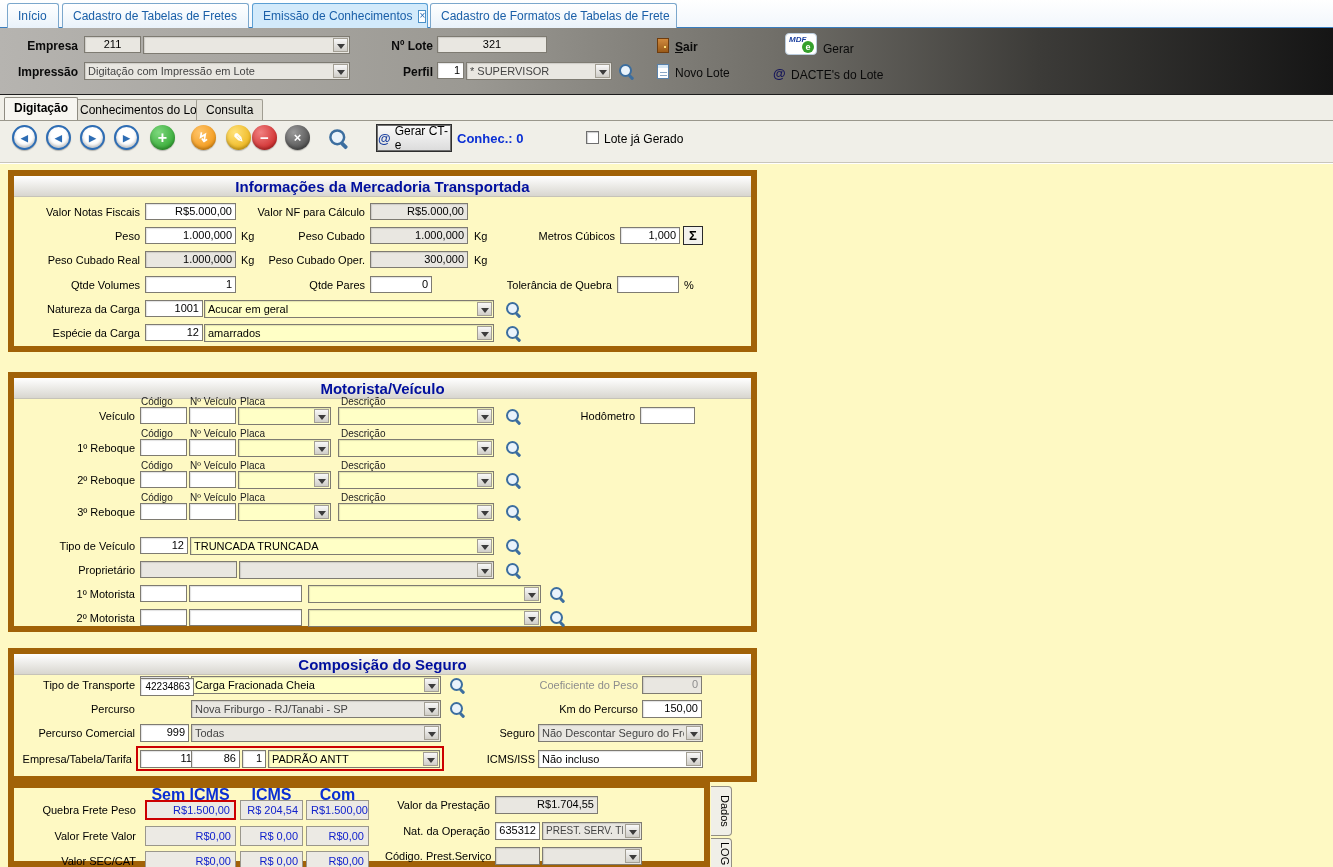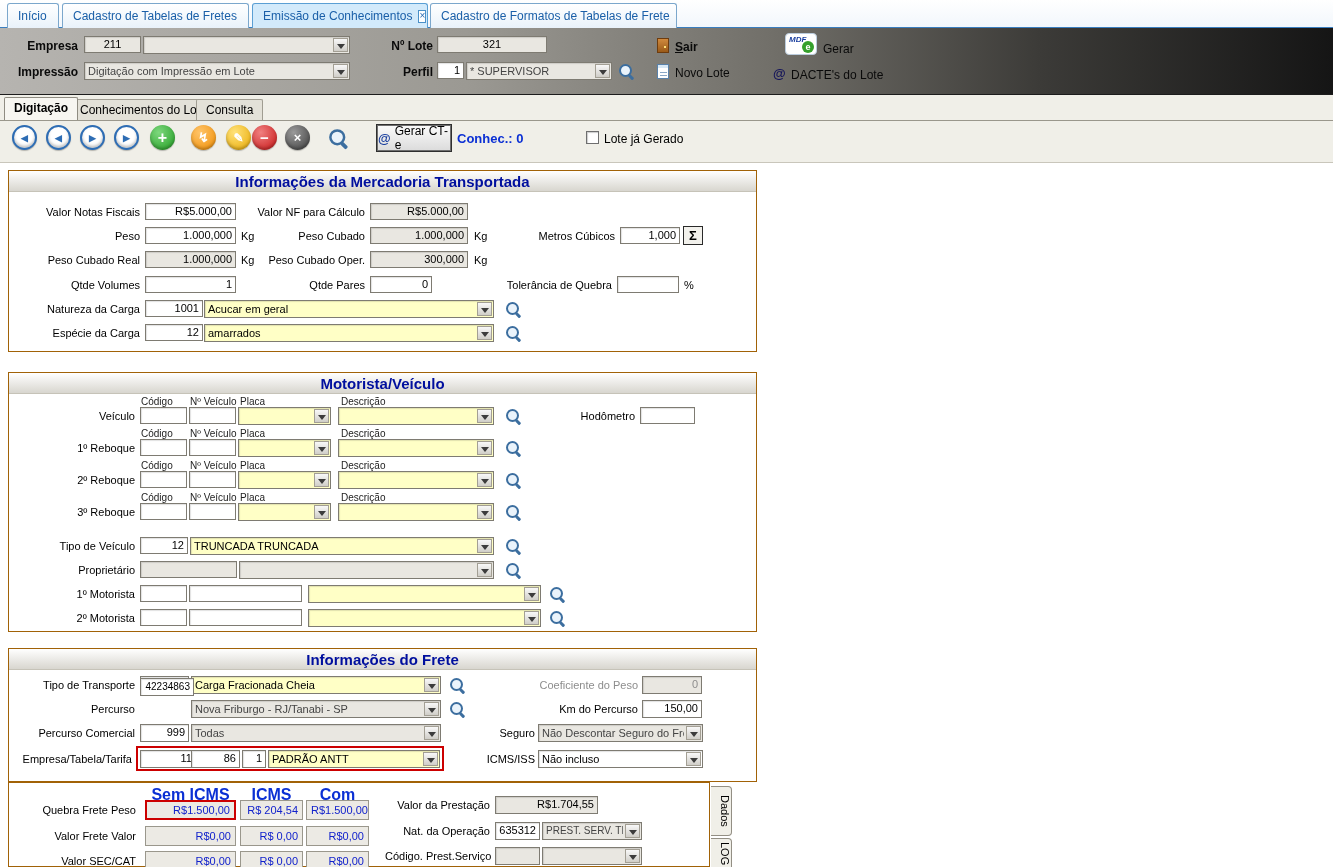--- a/index.html
+++ b/index.html
@@ -1,17 +1,17 @@
 <!DOCTYPE html>
 <html><head>
 <meta charset="utf-8">
 <style>
   * { margin:0; padding:0; box-sizing:border-box; }
   body { font-family:"Liberation Sans", sans-serif; background:#777; }
-  #page { position:relative; width:1333px; height:867px; background:#ffffff; overflow:hidden; font-size:11px; color:#000; }
+  #page { position:relative; width:1333px; height:867px; background:#fef9c3; overflow:hidden; font-size:11px; color:#000; }
 
   
   .tabbar { position:absolute; left:0; top:0; width:1333px; height:28px;
             background:linear-gradient(#ffffff,#f2f7fc); border-bottom:1px solid #3a7ebf; }
   .dtab { position:absolute; top:3px; height:25px; display:flex; align-items:center; gap:6px;
           padding:0 10px; font-size:12px; color:#1a5fa8; background:linear-gradient(#ffffff,#e9f2fa);
           border:1px solid #7ba7cc; border-bottom:none; border-radius:3px 3px 0 0; white-space:nowrap; }
   .dtab.active { background:#d2eafb; border-color:#5a9fd4; }
   .tabclose { display:inline-flex; align-items:center; justify-content:center; width:13px; height:13px;
               border:1px solid #4a90c8; background:#fff; color:#2a6db5; font-size:10px; line-height:1; }
@@ -74,21 +74,21 @@
   .cbtn.dark  { background:radial-gradient(circle at 35% 30%,#9a9a9a,#3a3a3a); font-size:13px; }
   .btn-cte { position:absolute; left:377px; top:4px; width:74px; height:26px; display:flex; align-items:center;
              justify-content:center; gap:4px; font-size:12px; background:linear-gradient(#fafafa,#dcdcdc);
              border:1px solid #6f6f6f; box-shadow:0 0 0 1px #2f2f2f; }
   .at-blue { color:#1a3f9f; font-weight:bold; font-size:13px; }
   .conhec { position:absolute; left:457px; top:10px; font-size:13px; font-weight:bold; color:#0a2fd4; white-space:nowrap; }
   .chk { position:absolute; left:586px; top:10px; width:13px; height:13px; background:#fff;
          border:1px solid #6f6f6f; box-shadow:inset 1px 1px 1px rgba(0,0,0,.2); }
 
   
-  .section { position:absolute; border:1px solid #a16207; }
+  .section { position:absolute; border:6px solid #a16207; }
   .sec-hdr { height:21px; background:linear-gradient(#ffffff,#d8d6cf); border-bottom:1px solid #c6c3b8;
              text-align:center; font-weight:bold; font-size:15px; color:#000f9e; line-height:21px; }
 
   
   .gridhdr { position:absolute; font-size:16px; font-weight:bold; color:#0a2fd4; text-decoration:underline; text-align:center; }
   .cell { position:absolute; height:20px; background:#eceae4; border:1px solid #9a978c; color:#1222cc;
           font-size:11px; line-height:18px; text-align:right; padding:0 4px; white-space:nowrap; overflow:hidden; }
   .cell.redbox { border:2px solid #cc0000; line-height:16px; }
   .red-group { position:absolute; border:2px solid #cc0000; }
 
@@ -366,21 +366,21 @@
   <span class="lbl" style="left:15px;top:612px;width:120px">2º Motorista</span>
   <div class="fld" style="left:140px;top:609px;width:47px"></div>
   <div class="fld" style="left:189px;top:609px;width:113px"></div>
   <div class="fld combo yellow" style="left:308px;top:609px;width:233px">
       <span class="ctext"></span>
       <i class="arrow"></i>
     </div>
   <i class="mag" style="left:549px;top:610px"></i>
 
   <div class="section" style="left:8px;top:648px;width:749px;height:134px">
-    <div class="sec-hdr">Informações do Frete</div>
+    <div class="sec-hdr">Composição do Seguro</div>
   </div>
 
   <span class="lbl" style="left:15px;top:679px;width:120px">Tipo de Transporte</span>
   <div class="fld num" style="left:140px;top:676px;width:49px;height:18px">1</div>
   <div class="fld combo yellow" style="left:191px;top:676px;width:250px">
     <span class="ctext">Carga Fracionada Cheia</span>
     <i class="arrow"></i>
   </div>
   <i class="mag" style="left:449px;top:677px"></i>
   <span class="lbl dis" style="left:528px;top:679px;width:110px">Coeficiente do Peso</span>

